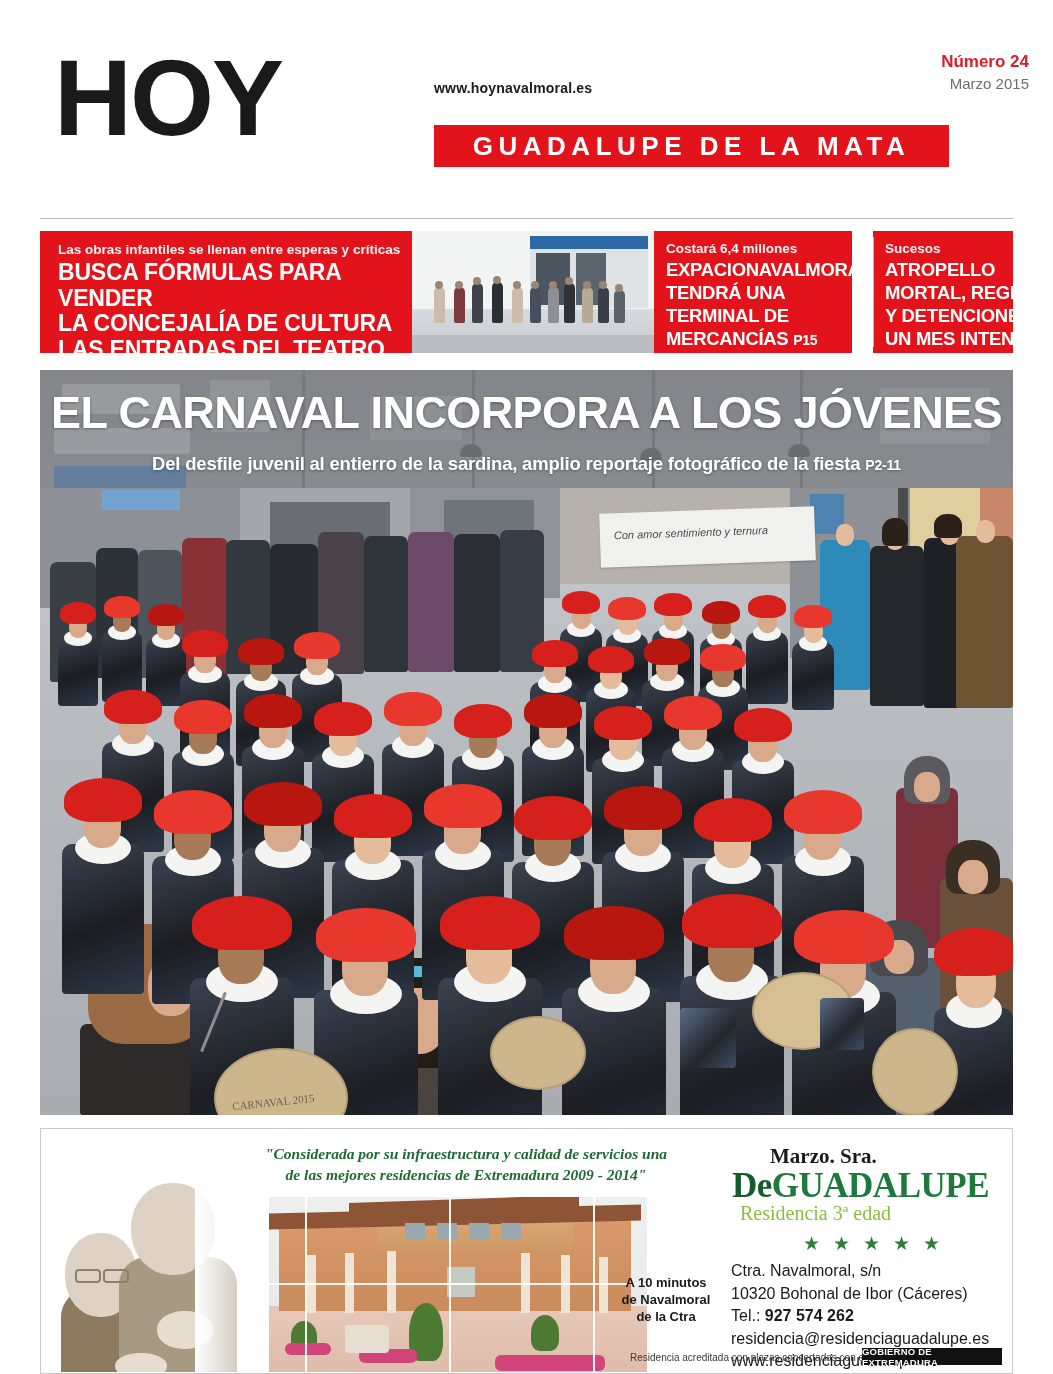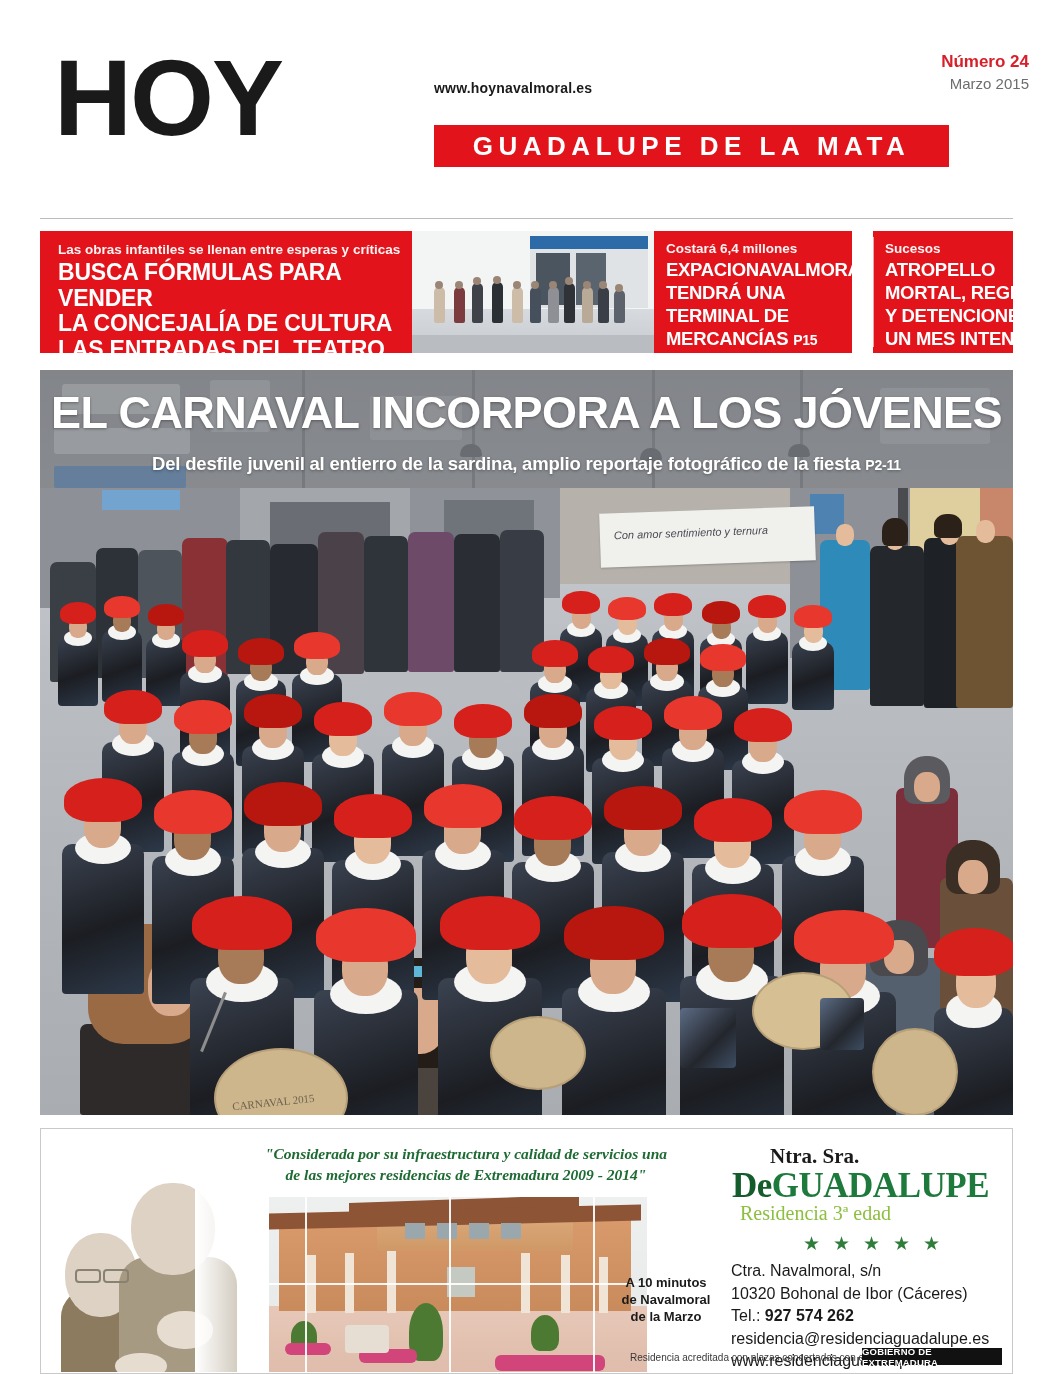--- a/index.html
+++ b/index.html
@@ -666,24 +666,24 @@
       <div class="grid-v" style="left:180px;"></div>
       <div class="grid-v" style="left:324px;"></div>
       <div class="grid-h" style="top:86px;"></div>
     </div>
 
   </div>
 
   <div class="ad-mins">
     <div>A 10 minutos</div>
     <div>de Navalmoral</div>
-    <div>de la Marzo</div>
+    <div>de la Ctra</div>
   </div>
 
-  <div class="ad-ntra">Ntra. Sra.</div>
+  <div class="ad-ntra">Marzo. Sra.</div>
   <div class="ad-brand">
     <span style="color:#145c2b;">De</span><span>GUADALUPE</span>
   </div>
   <div class="ad-res">Residencia 3ª edad</div>
   <div class="ad-stars">★★★★★</div>
 
   <div class="ad-lines">
     <div>Ctra. Navalmoral, s/n</div>
     <div>10320 Bohonal de Ibor (Cáceres)</div>
     <div>

